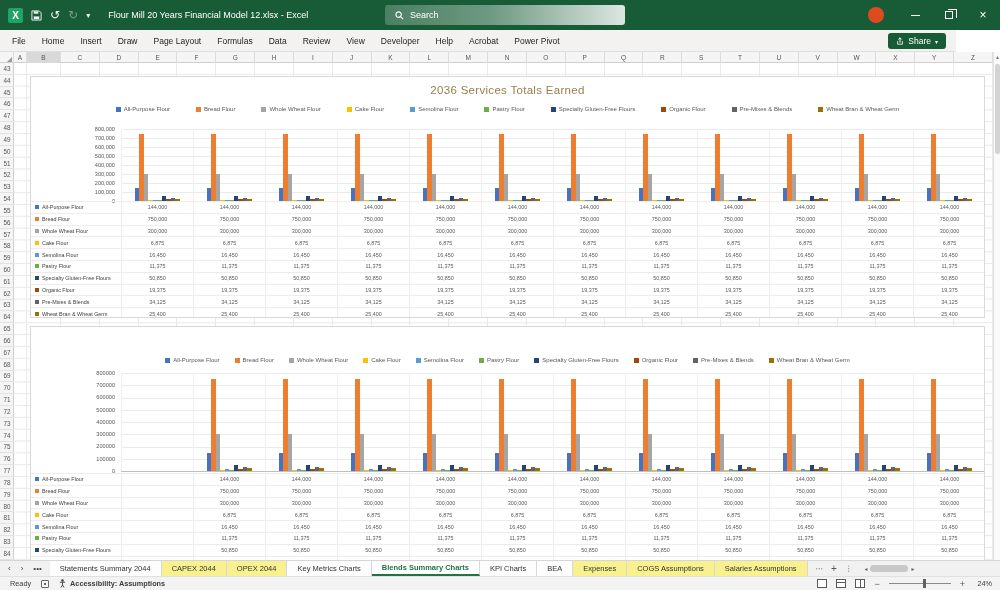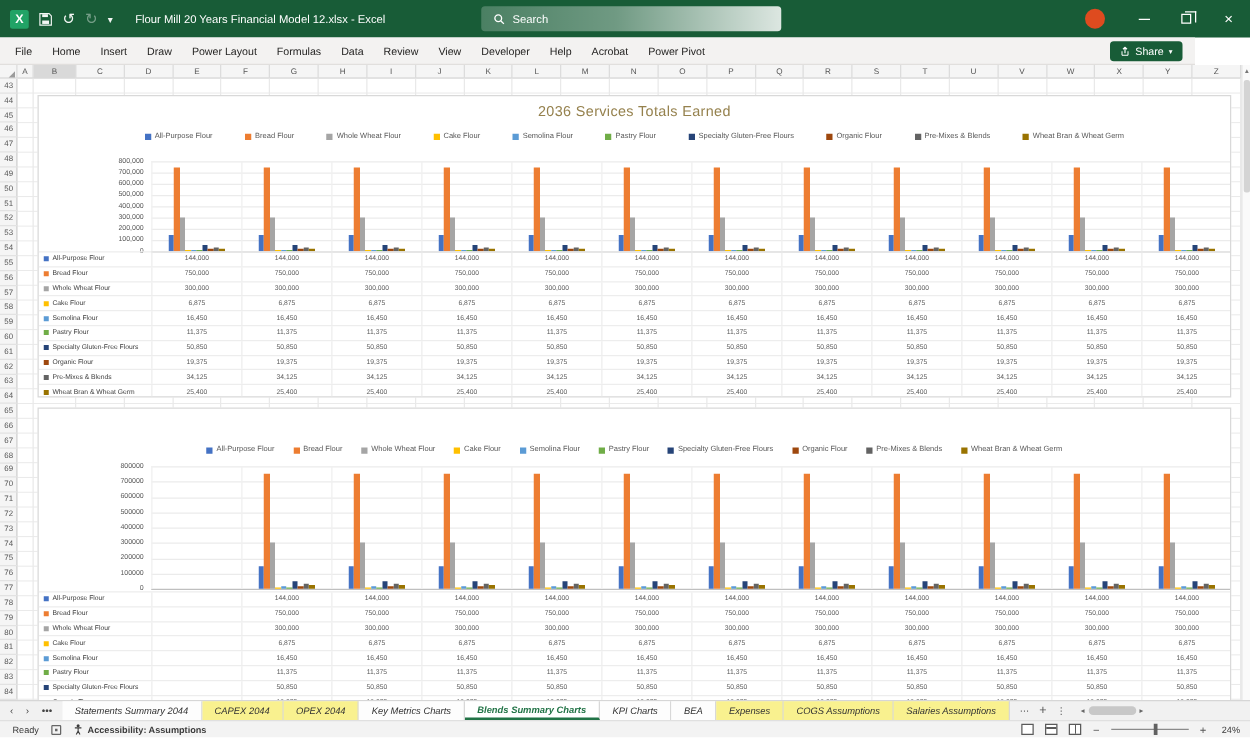--- a/index.html
+++ b/index.html
@@ -64,21 +64,21 @@
 
   
   .vscroll { position:absolute; right:0; top:52px; width:7px; height:508px; background:#FAFAFA; border-left:1px solid #E3E3E3; z-index:5; }
   .vs-up { width:7px; height:9px; font-size:5px; color:#777; display:flex; align-items:center; justify-content:center; }
   .vs-thumb { position:absolute; left:1px; top:12px; width:5px; height:90px; background:#D4D4D4; border-radius:2px; }
 
   
   .sheetbar { position:absolute; left:0; top:560px; width:1000px; height:16px; background:#F1F1F1; border-top:1px solid #D6D6D6; display:flex; align-items:stretch; font-size:7.5px; z-index:6; }
   .sb-nav { display:flex; align-items:center; gap:2px; padding:0 4px; color:#444; }
   .sb-nav span { padding:0 4px; font-size:8px; }
-  .stab { display:flex; align-items:center; padding:0 10px; color:#333; border-right:1px solid #D8D8D8; white-space:nowrap; background:#FDFDFD;font-style:italic; }
+  .stab { display:flex; align-items:center; padding:0 10px; color:#333; border-right:1px solid #D8D8D8; white-space:nowrap; background:#FDFDFD; }
   .stab.hl { background:#F9F18F; }
   .stab.active { background:#FFFFFF; color:#217346; font-weight:bold; border-bottom:2px solid #217346; }
   .sb-ctrls { display:flex; align-items:center; gap:8px; padding:0 8px; color:#555; }
   .hscroll { display:flex; align-items:center; gap:3px; margin-left:4px; color:#666; }
   .hs-thumb { width:38px; height:7px; background:#C8C8C8; border-radius:4px; }
 
   
   .statusbar { position:absolute; left:0; top:576px; width:1000px; height:14px; background:#F3F3F3; border-top:1px solid #E0E0E0; display:flex; align-items:center; font-size:7.3px; color:#3B3B3B; z-index:6; }
   .st-left { display:flex; align-items:center; gap:10px; padding-left:10px; }
   .macro-ic { width:8px; height:8px; border:1px solid #666; border-radius:1px; position:relative; }
@@ -129,21 +129,21 @@
     <div class="winbtn">×</div>
   </div>
 </div>
 
 <div class="ribbon">
   <div id="ribbonTabs" style="display:flex; padding-left:4px;">
       <div class="rtab">File</div>
       <div class="rtab">Home</div>
       <div class="rtab">Insert</div>
       <div class="rtab">Draw</div>
-      <div class="rtab">Power Layout</div>
+      <div class="rtab">Page Layout</div>
       <div class="rtab">Formulas</div>
       <div class="rtab">Data</div>
       <div class="rtab">Review</div>
       <div class="rtab">View</div>
       <div class="rtab">Developer</div>
       <div class="rtab">Help</div>
       <div class="rtab">Acrobat</div>
       <div class="rtab">Power Pivot</div>
     </div>
   <button class="share-btn">

